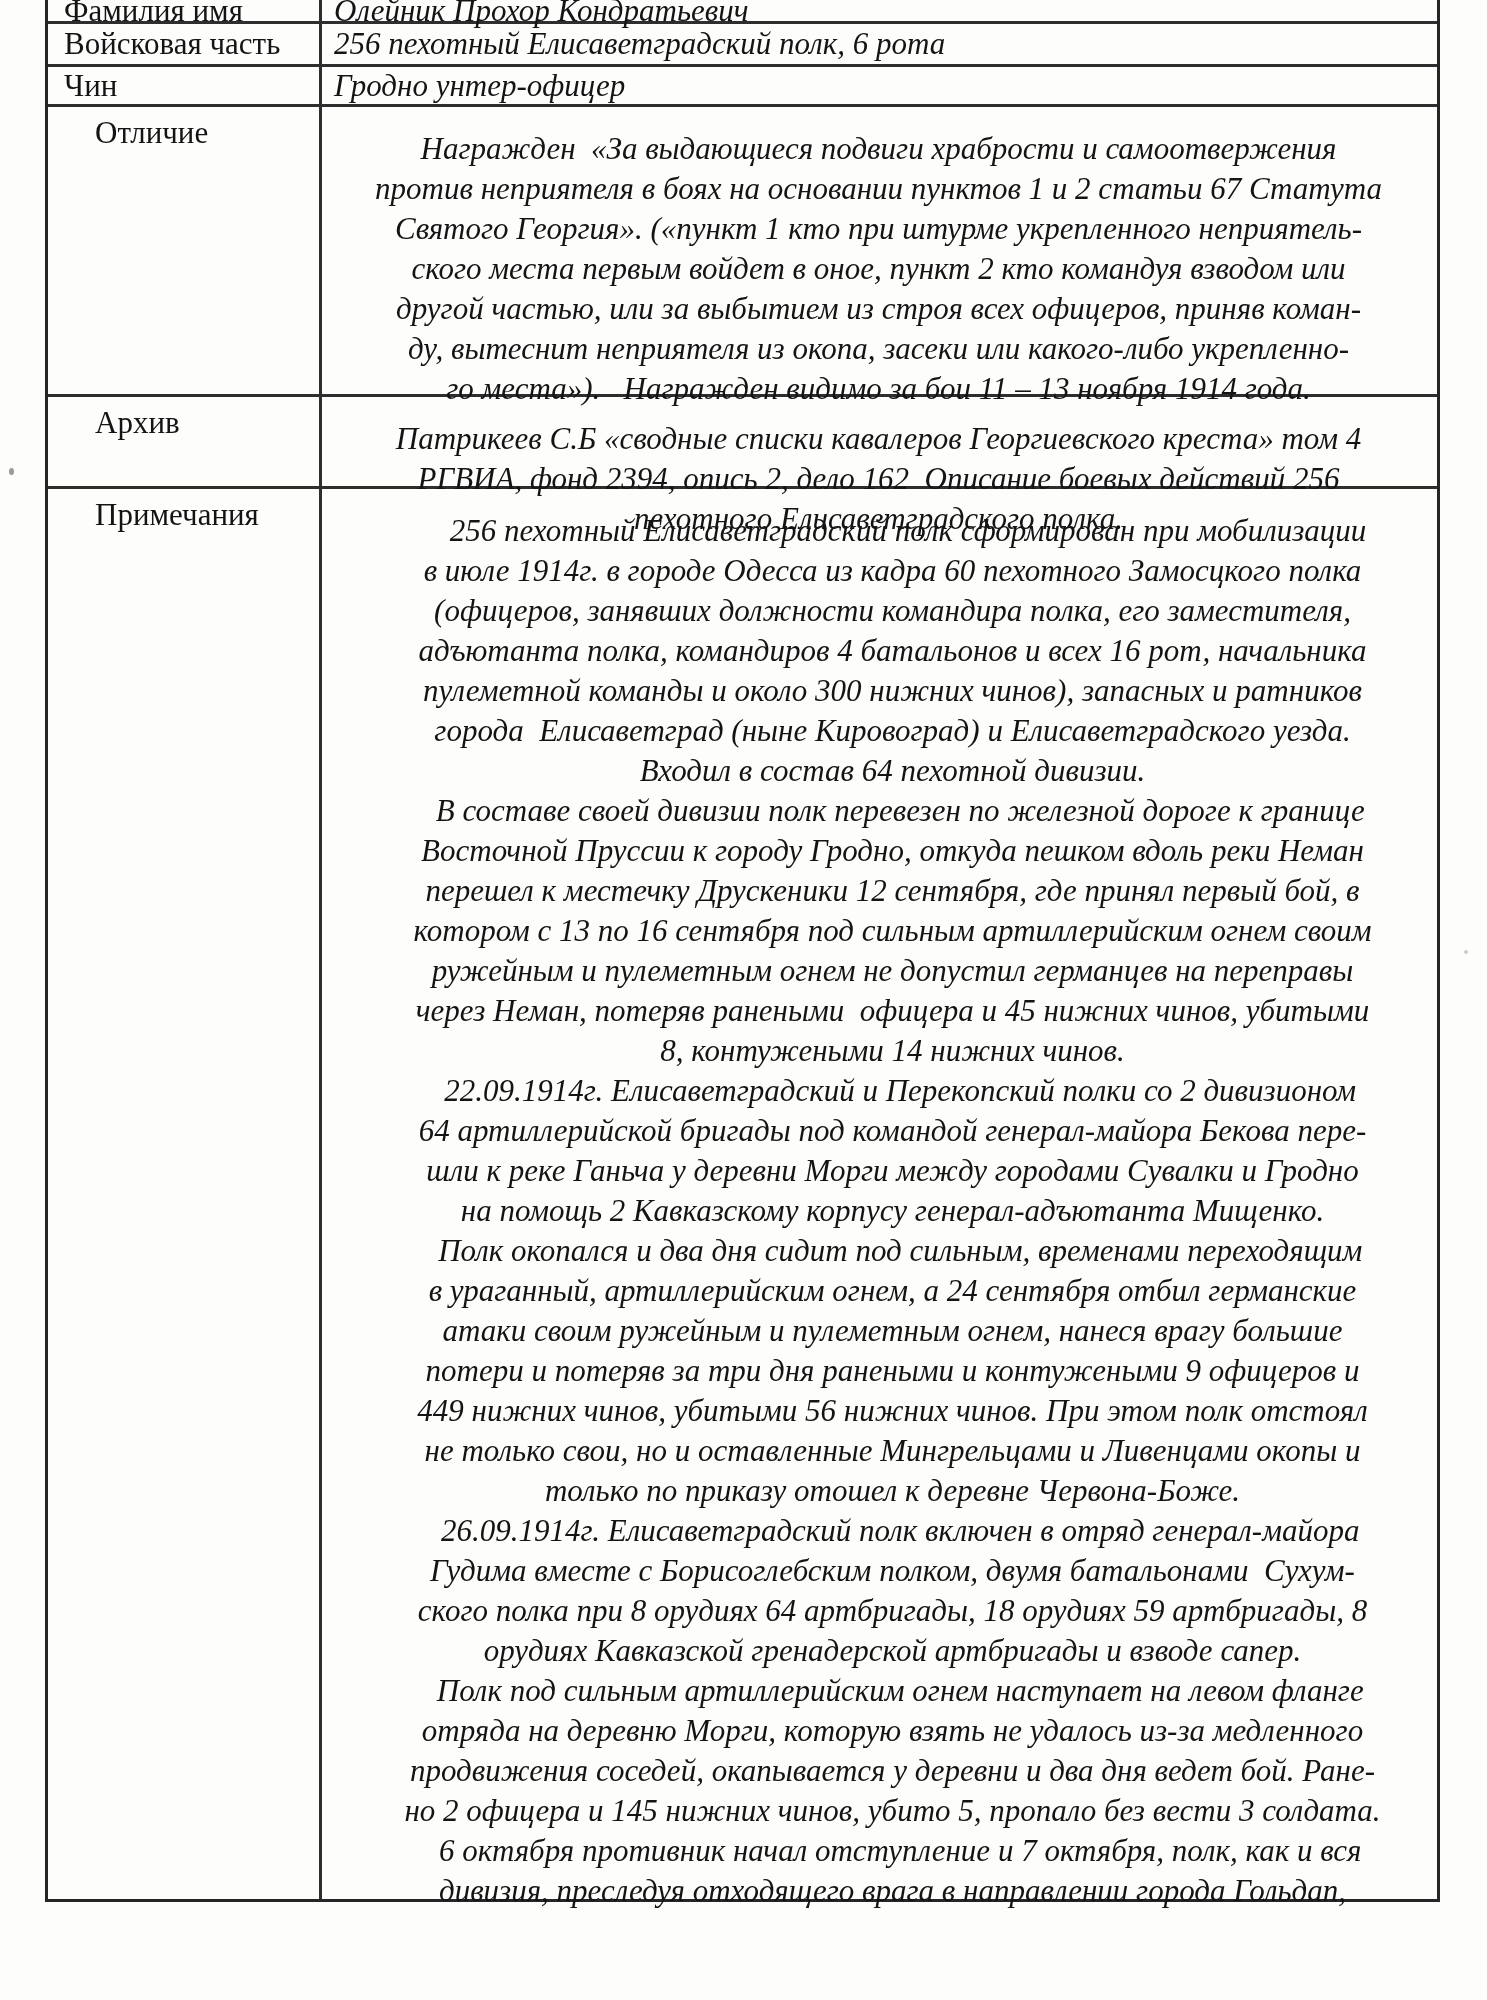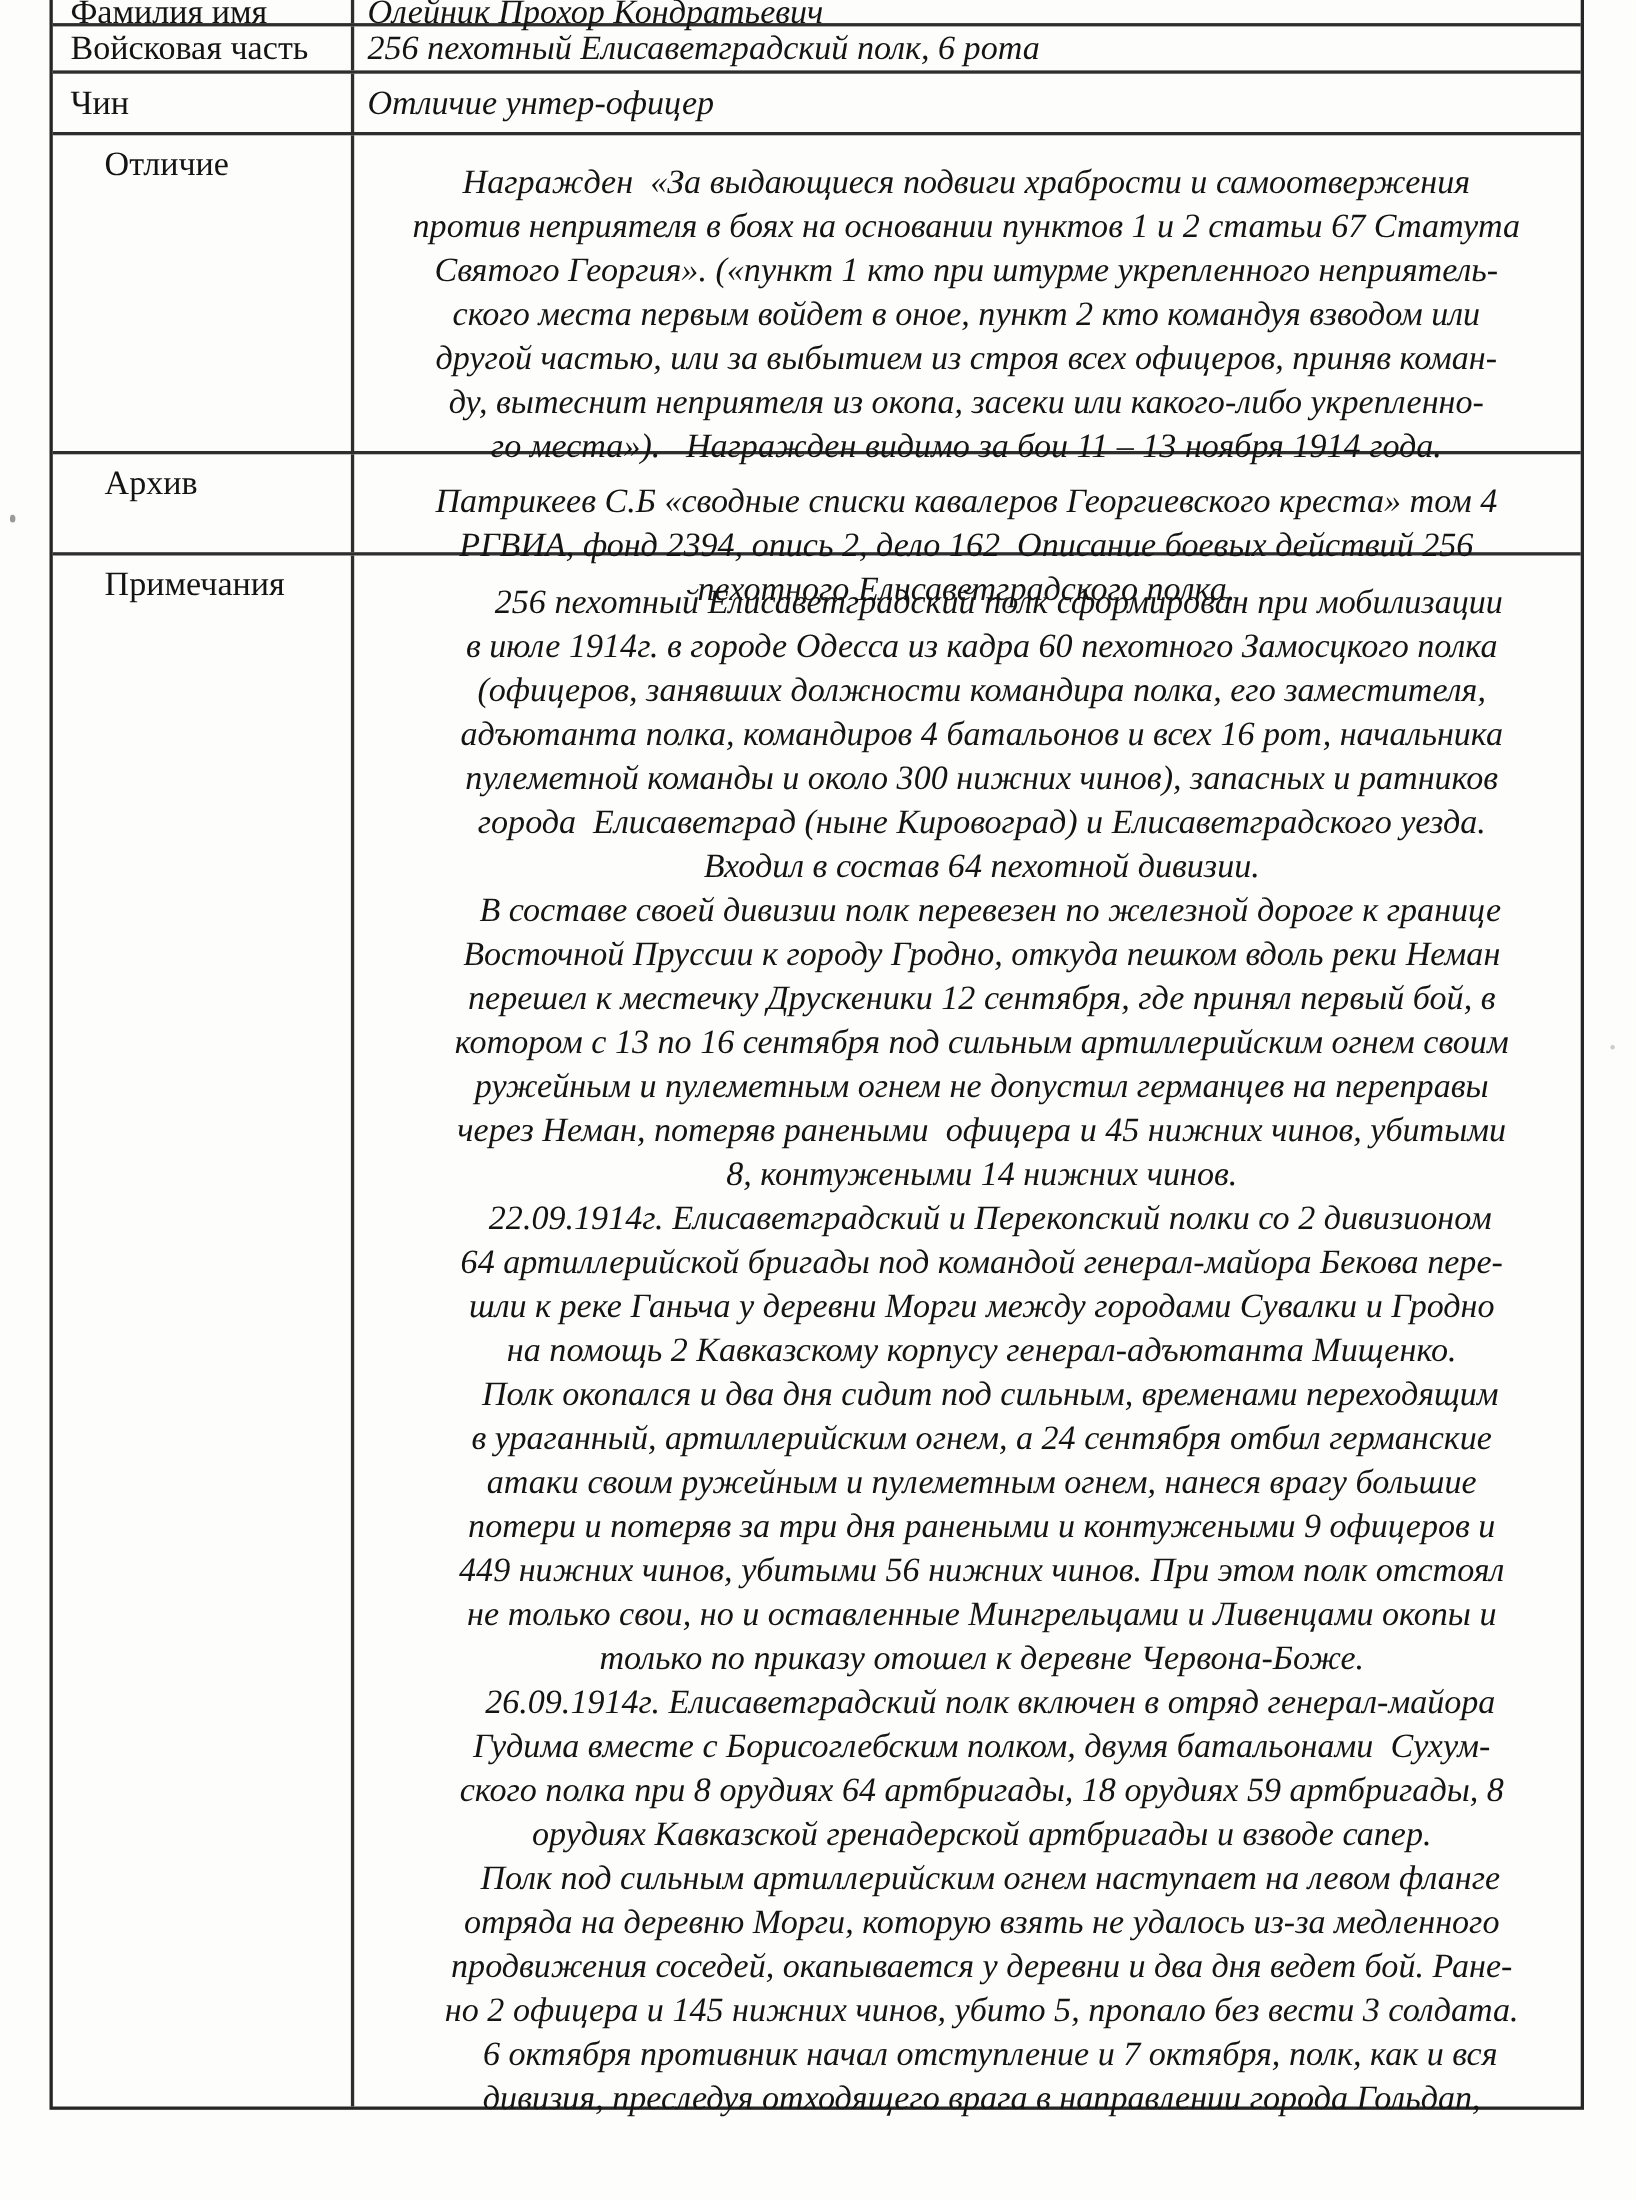--- a/index.html
+++ b/index.html
@@ -43,21 +43,21 @@
     white-space: pre-wrap;
     font-style: italic;
   }
   
   .row.short .cell-label, .row.short .cell-value {
     display: flex; align-items: center;
     padding-top: 0;
   }
   .row.r1 { height: 24px; }
   .row.r2 { height: 43px; }
-  .row.r3 { height: 56px; justify-content: space-between; }
+  .row.r3 { height: 40px; justify-content: space-between; }
   .row.r4 { height: 290px; }
   .row.r5 { height: 92px; }
   .row.r6 { height: 1410px; gap: 28px; }
   .row.tall .cell-label { padding-top: 6px; padding-left: 47px; }
   .row.tall .cell-value { padding-top: 22px; text-align: center; }
   .speck {
     position: absolute;
     background: #9a9a96;
     border-radius: 50%;
   }
@@ -76,21 +76,21 @@
       <div class="cell-value">Олейник Прохор Кондратьевич</div>
     </div>
 
     <div class="row short r2">
       <div class="cell-label">Войсковая часть</div>
       <div class="cell-value">256 пехотный Елисаветградский полк, 6 рота</div>
     </div>
 
     <div class="row short r3">
       <div class="cell-label">Чин</div>
-      <div class="cell-value">Отличие унтер-офицер</div>
+      <div class="cell-value">Гродно унтер-офицер</div>
     </div>
 
     <div class="row tall r4">
       <div class="cell-label">Отличие</div>
       <div class="cell-value">Награжден  «За выдающиеся подвиги храбрости и самоотвержения
 против неприятеля в боях на основании пунктов 1 и 2 статьи 67 Статута
 Святого Георгия». («пункт 1 кто при штурме укрепленного неприятель-
 ского места первым войдет в оное, пункт 2 кто командуя взводом или
 другой частью, или за выбытием из строя всех офицеров, приняв коман-
 ду, вытеснит неприятеля из окопа, засеки или какого-либо укрепленно-

